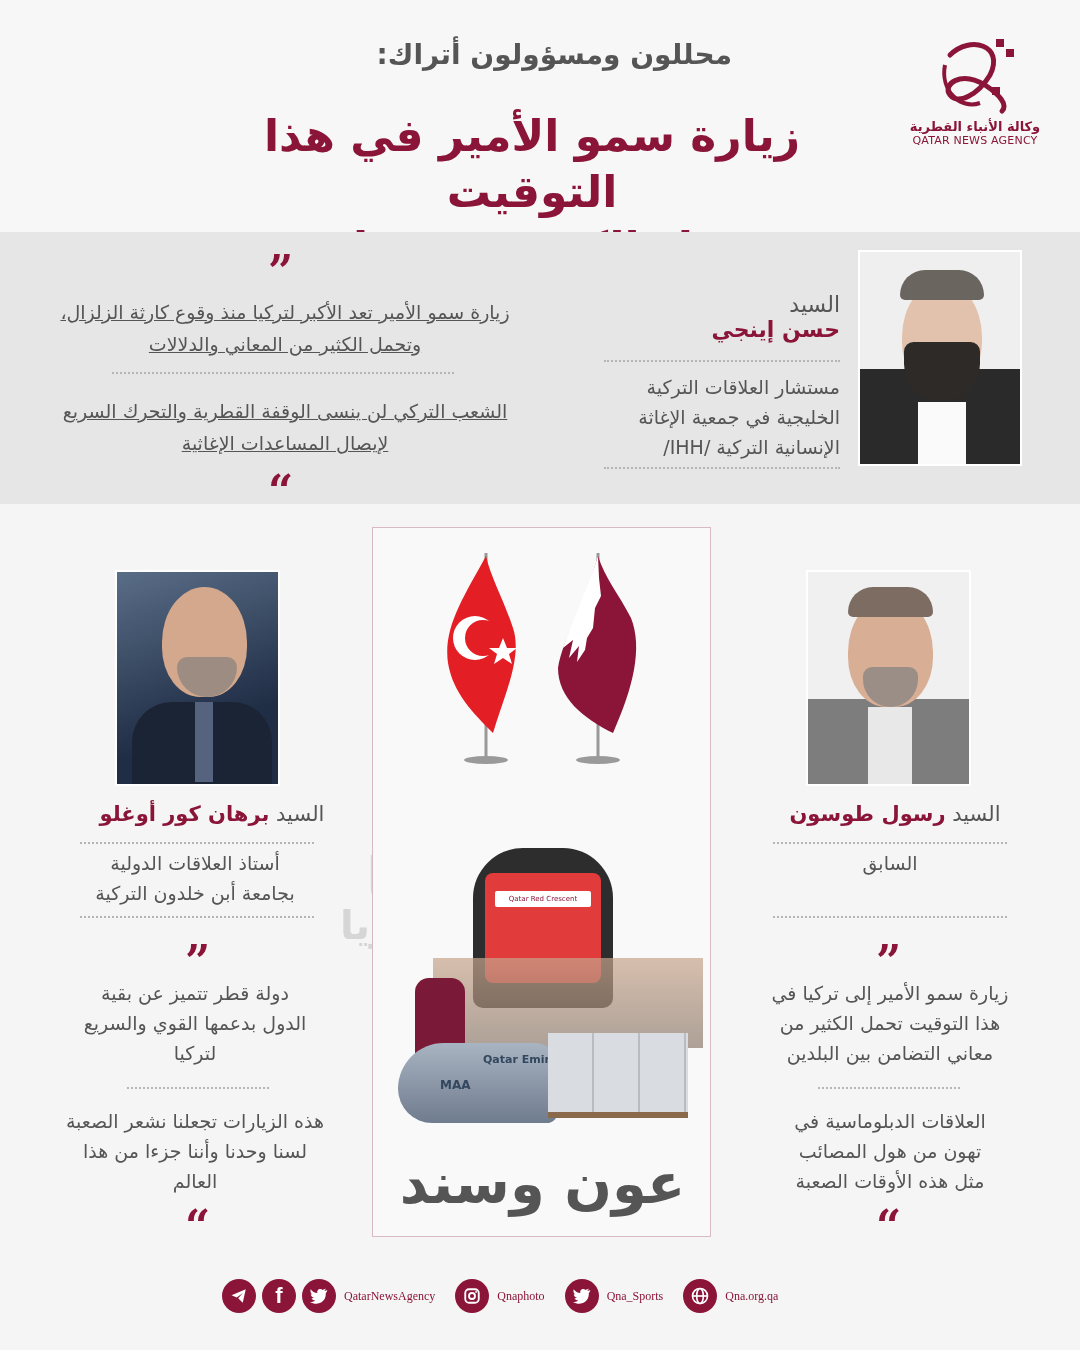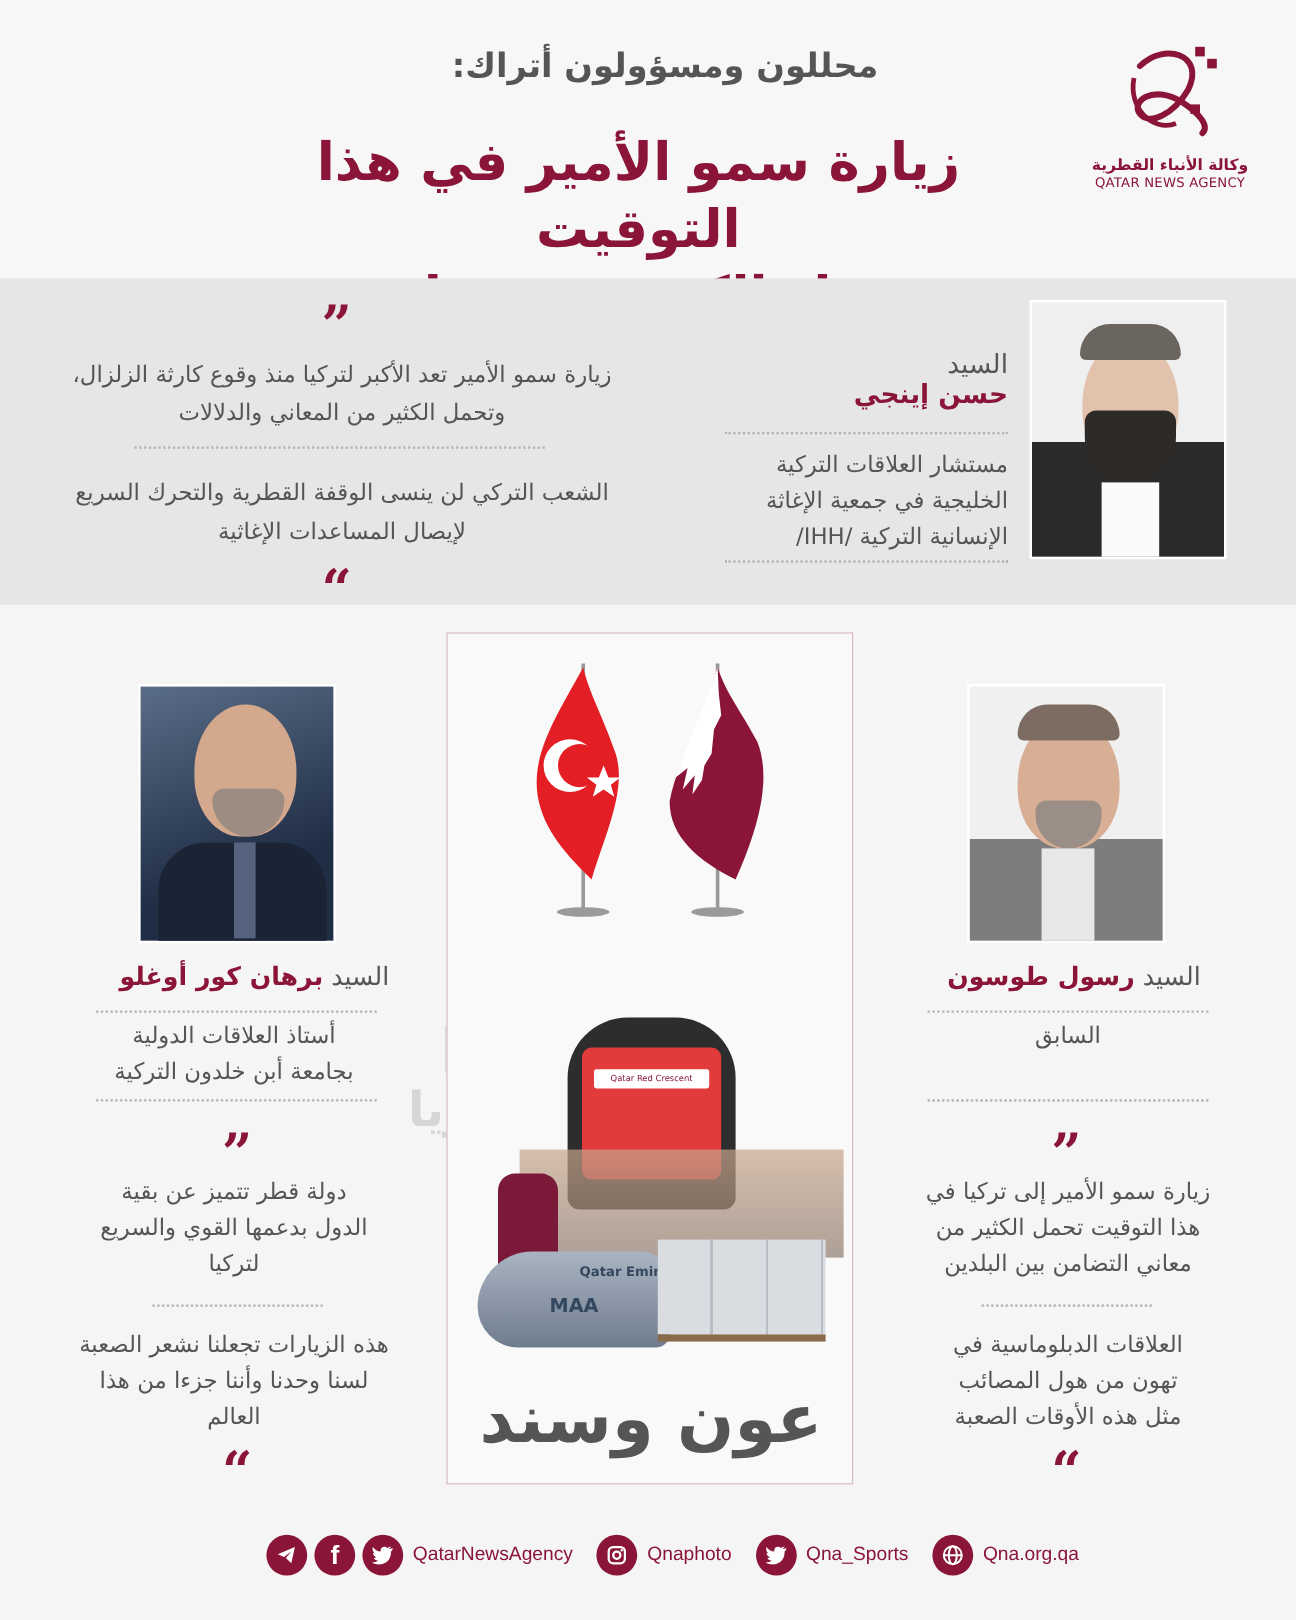--- a/index.html
+++ b/index.html
@@ -5,58 +5,58 @@
   * { box-sizing: border-box; margin: 0; padding: 0; }
   html, body { width: 1080px; height: 1350px; }
   body { background: #f5f5f5; font-family: "DejaVu Sans", sans-serif; color: #555; position: relative; overflow: hidden; direction: ltr; }
 
   
   .header { position: absolute; left: 0; top: 0; width: 1080px; height: 232px; background: #f7f7f7; }
   .subtitle { position: absolute; right: 348px; top: 38px; font-size: 28px; font-weight: bold; color: #555; direction: rtl; }
   .title { position: absolute; right: 268px; top: 108px; width: 560px; font-size: 44px; font-weight: bold; color: #8a1538; direction: rtl; text-align: center; line-height: 56px; }
   .logo { position: absolute; left: 905px; top: 35px; width: 140px; height: 125px; text-align: center; }
   .logo svg { display: block; margin: 0 auto; }
-  .logo-ar { font-size: 13px; color: #8a1538; direction: rtl; font-weight: bold; margin-top: 16px; }
+  .logo-ar { font-size: 13px; color: #8a1538; direction: rtl; font-weight: bold; margin-top: 4px; }
   .logo-en { font-size: 11px; color: #8a1538; font-weight: normal; letter-spacing: 0.2px; }
 
   
   .band { position: absolute; left: 0; top: 232px; width: 1080px; height: 272px; background: #e6e6e6; }
   .photo { position: absolute; border: 2px solid #fff; overflow: hidden; }
   .photo.p1 { left: 858px; top: 250px; width: 164px; height: 216px; background: linear-gradient(#efefef 0 55%, #2a2a2a 55%); }
   .photo.p2 { left: 115px; top: 570px; width: 165px; height: 216px; background: linear-gradient(160deg,#5a6d87,#1f2d45 70%); }
   .photo.p3 { left: 806px; top: 570px; width: 165px; height: 216px; background: linear-gradient(#f0f0f0 0 60%, #7d7d7d 60%); }
   .face { position: absolute; border-radius: 50% 50% 45% 45%; }
 
   .name-block { position: absolute; direction: rtl; text-align: right; }
   .nb1 { right: 240px; top: 292px; width: 240px; }
   .nb1 .title-word { font-size: 22px; color: #555; }
   .nb1 .name { font-size: 22px; font-weight: bold; color: #8a1538; }
   .dots { border-top: 2px dotted #b5b5b5; }
   .nb1-dots1 { position: absolute; left: 604px; top: 360px; width: 236px; }
   .nb1-dots2 { position: absolute; left: 604px; top: 467px; width: 236px; }
   .role1 { position: absolute; right: 240px; top: 372px; width: 240px; direction: rtl; text-align: right; font-size: 19px; line-height: 30px; color: #555; }
 
   .quote-mark { position: absolute; font-size: 44px; font-weight: bold; color: #8a1538; font-family: "DejaVu Serif", serif; line-height: 1; }
-  .qblock { position: absolute; direction: rtl; text-align: center; font-size: 19px; line-height: 32px; color: #555; }
+  .qblock { position: absolute; direction: rtl; text-align: center; font-size: 19px; line-height: 32px; color: #555; text-decoration: underline; }
   .q1 { left: 40px; top: 296px; width: 490px; }
   .q2 { left: 40px; top: 395px; width: 490px; }
   .q-sep1 { position: absolute; left: 112px; top: 372px; width: 342px; }
 
   
   .center-frame { position: absolute; left: 372px; top: 527px; width: 339px; height: 710px; border: 1px solid #d9b9c4; background: #f9f9f9; overflow: hidden; }
   .side-name { position: absolute; direction: rtl; text-align: center; font-size: 21px; color: #555; }
   .side-name b { color: #8a1538; }
   .side-text { position: absolute; direction: rtl; text-align: center; font-size: 19px; line-height: 30px; color: #555; }
 
   .watermark { position: absolute; direction: rtl; font-weight: bold; color: #d6d6d6; line-height: 1; }
 
   
   .footer { position: absolute; left: 222px; top: 1278px; height: 36px; display: flex; align-items: center; gap: 6px; }
   .soc { width: 34px; height: 34px; border-radius: 50%; background: #8a1538; color: #fff; display: flex; align-items: center; justify-content: center; font-weight: bold; font-size: 18px; }
-  .soc-label { font-size: 16px; color: #8a1538; margin-right: 14px; margin-left: 2px; font-family: Liberation Sans, sans-serif; }
+  .soc-label { font-size: 12px; color: #8a1538; margin-right: 14px; margin-left: 2px; font-family: Liberation Serif, serif; }
 </style>
 </head>
 <body>
 
 <div class="header">
   <div class="subtitle">محللون ومسؤولون أتراك:</div>
   <div class="title">
     <div>زيارة سمو الأمير في هذا التوقيت</div>
     <div>تحمل الكثير من معاني التضامن</div>
   </div>
@@ -124,21 +124,21 @@
     <path d="M225 18 C215 50, 200 80, 190 110 L200 102 L196 120 L206 108 L204 124 L212 112 L214 100 L220 90 L222 70 L228 58 L226 40 Z" fill="#fff"></path>
   </svg>
   <div style="position:absolute;left:100px;top:320px;width:140px;height:160px;background:#2d2d2d;border-radius:50px 50px 10px 10px;"></div>
   <div style="position:absolute;left:112px;top:345px;width:116px;height:110px;background:#e23b3b;border-radius:8px;">
     <div style="margin:18px 10px;background:#fff;color:#8a1538;font-size:7px;padding:4px;border-radius:2px;text-align:center;">Qatar Red Crescent</div>
   </div>
   <div style="position:absolute;left:60px;top:430px;width:270px;height:90px;background:linear-gradient(#c7a58c,#8c7a6c);opacity:0.7;"></div>
   <div style="position:absolute;left:42px;top:450px;width:50px;height:80px;background:#7a1a38;border-radius:14px 14px 4px 4px;"></div>
   <div style="position:absolute;left:25px;top:515px;width:160px;height:80px;background:linear-gradient(#a9b4c2,#6f7c8e);border-radius:80px 40px 20px 60px;">
     <span style="position:absolute;left:85px;top:10px;font-size:11px;color:#33475e;font-weight:bold;">Qatar Emiri</span>
-    <span style="position:absolute;left:60px;top:35px;font-size:16px;color:#33475e;font-weight:bold;">MAA</span>
+    <span style="position:absolute;left:42px;top:35px;font-size:12px;color:#33475e;font-weight:bold;">MAA</span>
   </div>
   <div style="position:absolute;left:175px;top:505px;width:140px;height:85px;background:repeating-linear-gradient(90deg,#d9dde2 0 44px,#b8bdc4 44px 46px);border-bottom:6px solid #8a6a4a;"></div>
   <div style="position:absolute;left:0;top:628px;width:339px;text-align:center;direction:rtl;font-size:56px;font-weight:bold;color:#555;line-height:1;">عون وسند</div>
 </div>
 
 <div class="photo p2">
   <div class="face" style="left:45px;top:15px;width:85px;height:110px;background:#d4a88c;"></div>
   <div class="face" style="left:60px;top:85px;width:60px;height:40px;background:#9c8c82;border-radius:10px 10px 30px 30px;"></div>
   <div style="position:absolute;left:15px;top:130px;width:140px;height:90px;background:#1b2434;border-radius:40px 40px 0 0;"></div>
   <div style="position:absolute;left:78px;top:130px;width:18px;height:80px;background:#55637f;"></div>

